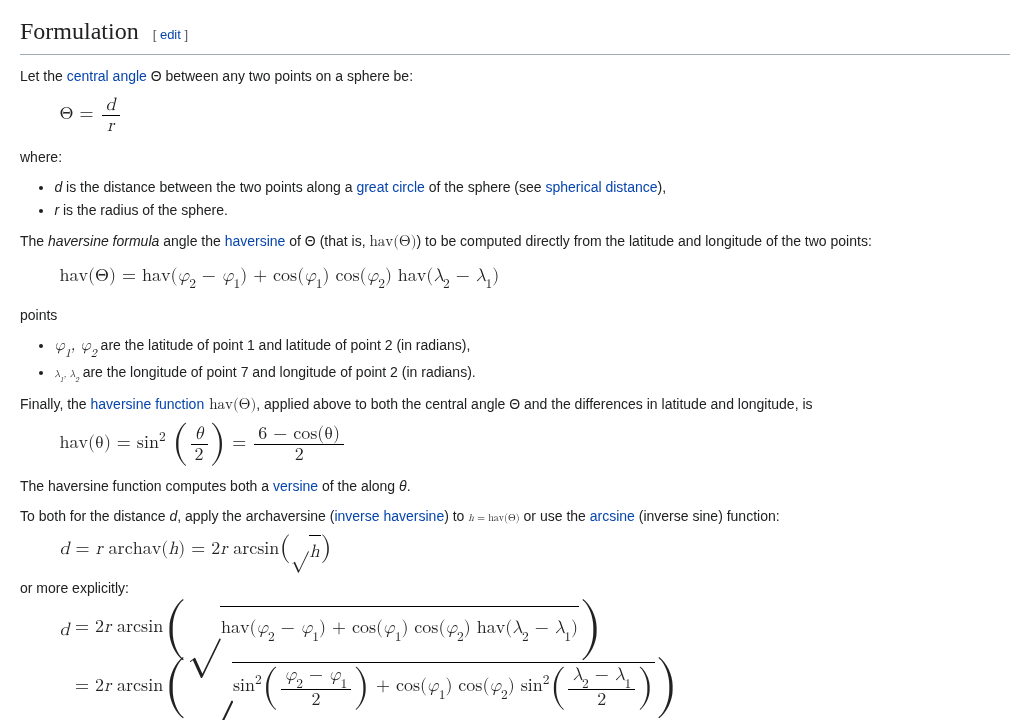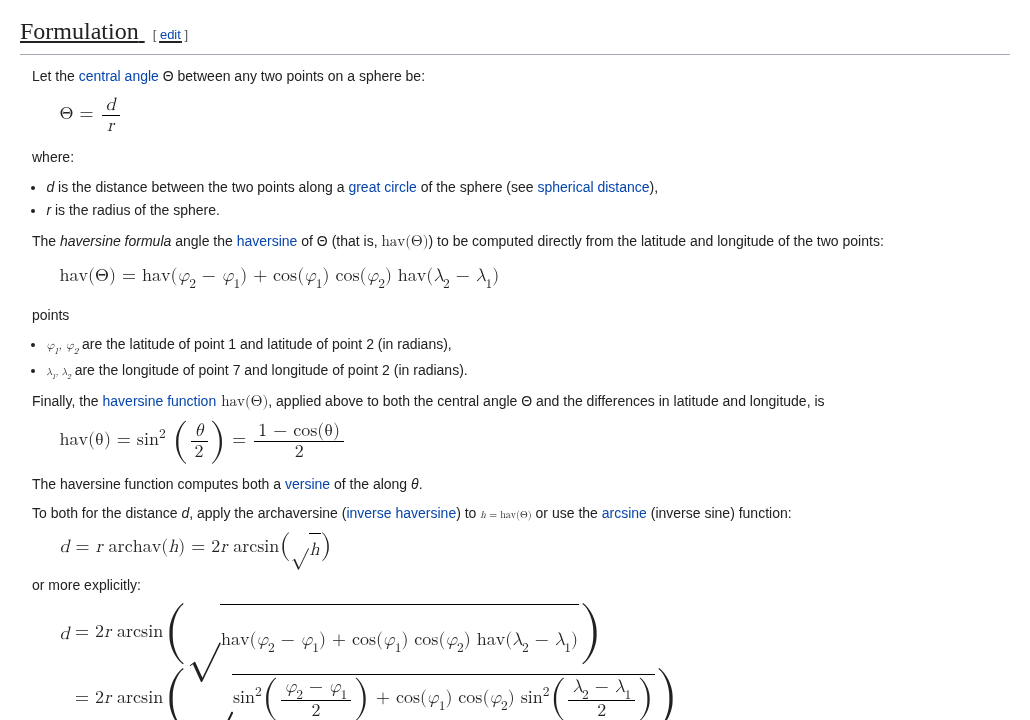--- a/index.html
+++ b/index.html
@@ -11,34 +11,33 @@
     padding: 12px 20px;
     background: #fff;
   }
   h2 {
     font-family: "Linux Libertine", Georgia, Times, serif;
     font-weight: normal;
     font-size: 24px;
     border-bottom: 1px solid #a2a9b1;
     padding-bottom: 4px;
     margin: 0 0 10px 0;
-    text-decoration: underline;
   }
   .editsection {
     font-size: 13px;
     font-family: sans-serif;
     margin-left: 8px;
     color: #54595d;
     user-select: none;
   }
   .editsection .br { color: #54595d; }
   a { color: #0645ad; text-decoration: none; cursor: pointer; }
-  p { margin: 0.4em 0 0.5em 12px; }
+  p { margin: 0.4em 0 0.5em 0; }
   ul { margin: 0.3em 0 0.6em 1.6em; padding: 0; }
-  li { margin: 0.05em 4px; }
+  li { margin: 0.05em 12px; }
   i, .it { font-style: italic; }
   .math {
     font-family: "Cambria Math", "Latin Modern Math", "STIX Two Math", Georgia, serif;
     font-size: 18px;
     white-space: nowrap;
   }
   .dblock {
     margin: 0.4em 0 0.6em 2.2em;
   }
   .frac {
@@ -137,56 +136,56 @@
   <span>The </span><i>haversine formula</i><span> angle the </span><a>haversine</a><span> of Θ (that is, </span><span class="math" style="font-size:15px">hav(Θ)</span><span>) to be computed directly from the latitude and longitude of the two points:</span>
 </p>
 
 <div class="dblock math">
   <span>hav(Θ) = hav(<i>φ</i><sub>2</sub> − <i>φ</i><sub>1</sub>) + cos(<i>φ</i><sub>1</sub>) cos(<i>φ</i><sub>2</sub>) hav(<i>λ</i><sub>2</sub> − <i>λ</i><sub>1</sub>)</span>
 </div>
 
 <p>points</p>
 <ul>
   <li>
-    <span class="math it" style="font-size:12px"><i>φ</i><sub>1</sub>, <i>φ</i><sub>2</sub></span><span> are the latitude of point 1 and latitude of point 2 (in radians),</span>
+    <span class="math it" style="font-size:16px"><i>φ</i><sub>1</sub>, <i>φ</i><sub>2</sub></span><span> are the latitude of point 1 and latitude of point 2 (in radians),</span>
   </li>
   <li>
     <span class="math it" style="font-size:10px"><i>λ</i><sub>1</sub>, <i>λ</i><sub>2</sub></span><span> are the longitude of point 7 and longitude of point 2 (in radians).</span>
   </li>
 </ul>
 
 <p>
   <span>Finally, the </span><a>haversine function</a><span class="math" style="font-size:15px"> hav(Θ)</span><span>, applied above to both the central angle Θ and the differences in latitude and longitude, is</span>
 </p>
 
 <div class="dblock math">
   <span>hav(θ) = sin</span><sup>2</sup>
   <span class="bigparen">(</span><span class="frac"><span class="num it">θ</span><span class="den">2</span></span><span class="bigparen">)</span>
   <span> = </span>
-  <span class="frac"><span class="num">1 − cos(θ)</span><span class="den">2</span></span>
+  <span class="frac"><span class="num">6 − cos(θ)</span><span class="den">2</span></span>
 </div>
 
 <p>
   <span>The haversine function computes both a </span><a>versine</a><span> of the along </span><i>θ</i><span>.</span>
 </p>
 
 <p>
   <span>To both for the distance </span><i>d</i><span>, apply the archaversine (</span><a>inverse haversine</a><span>) to </span><span class="math" style="font-size:10px"><i>h</i> = hav(Θ)</span><span> or use the </span><a>arcsine</a><span> (inverse sine) function:</span>
 </p>
 
 <div class="dblock math">
   <i>d</i> = <i>r</i> archav(<i>h</i>) = 2<i>r</i> arcsin<span class="bigparen" style="font-size:1.6em">(</span><span class="sqrt"><span class="rad">√</span><span class="arg it">h</span></span><span class="bigparen" style="font-size:1.6em">)</span>
 </div>
 
 <p>or more explicitly:</p>
 
 <div class="dblock math">
   <div class="aligned">
     <div class="lhs"><i>d</i></div>
     <div class="rhs">
-      = 2<i>r</i> arcsin<span class="bigparen-xl">(</span><span class="sqrt"><span class="rad-lg">√</span><span class="arg" style="padding-top:20px;padding-bottom:6px">hav(<i>φ</i><sub>2</sub> − <i>φ</i><sub>1</sub>) + cos(<i>φ</i><sub>1</sub>) cos(<i>φ</i><sub>2</sub>) hav(<i>λ</i><sub>2</sub> − <i>λ</i><sub>1</sub>)</span></span><span class="bigparen-xl">)</span>
+      = 2<i>r</i> arcsin<span class="bigparen-xl">(</span><span class="sqrt"><span class="rad-lg">√</span><span class="arg" style="padding-top:6px;padding-bottom:6px">hav(<i>φ</i><sub>2</sub> − <i>φ</i><sub>1</sub>) + cos(<i>φ</i><sub>1</sub>) cos(<i>φ</i><sub>2</sub>) hav(<i>λ</i><sub>2</sub> − <i>λ</i><sub>1</sub>)</span></span><span class="bigparen-xl">)</span>
     </div>
     <div class="lhs"></div>
     <div class="rhs">
       = 2<i>r</i> arcsin<span class="bigparen-xl">(</span><span class="sqrt"><span class="rad-lg" style="font-size:3.0em">√</span><span class="arg" style="padding-top:2px;padding-bottom:2px">sin<sup>2</sup><span class="bigparen">(</span><span class="frac"><span class="num"><i>φ</i><sub>2</sub> − <i>φ</i><sub>1</sub></span><span class="den">2</span></span><span class="bigparen">)</span> + cos(<i>φ</i><sub>1</sub>) cos(<i>φ</i><sub>2</sub>) sin<sup>2</sup><span class="bigparen">(</span><span class="frac"><span class="num"><i>λ</i><sub>2</sub> − <i>λ</i><sub>1</sub></span><span class="den">2</span></span><span class="bigparen">)</span></span></span><span class="bigparen-xl">)</span>
     </div>
   </div>
 </div>
 
 </body></html>

